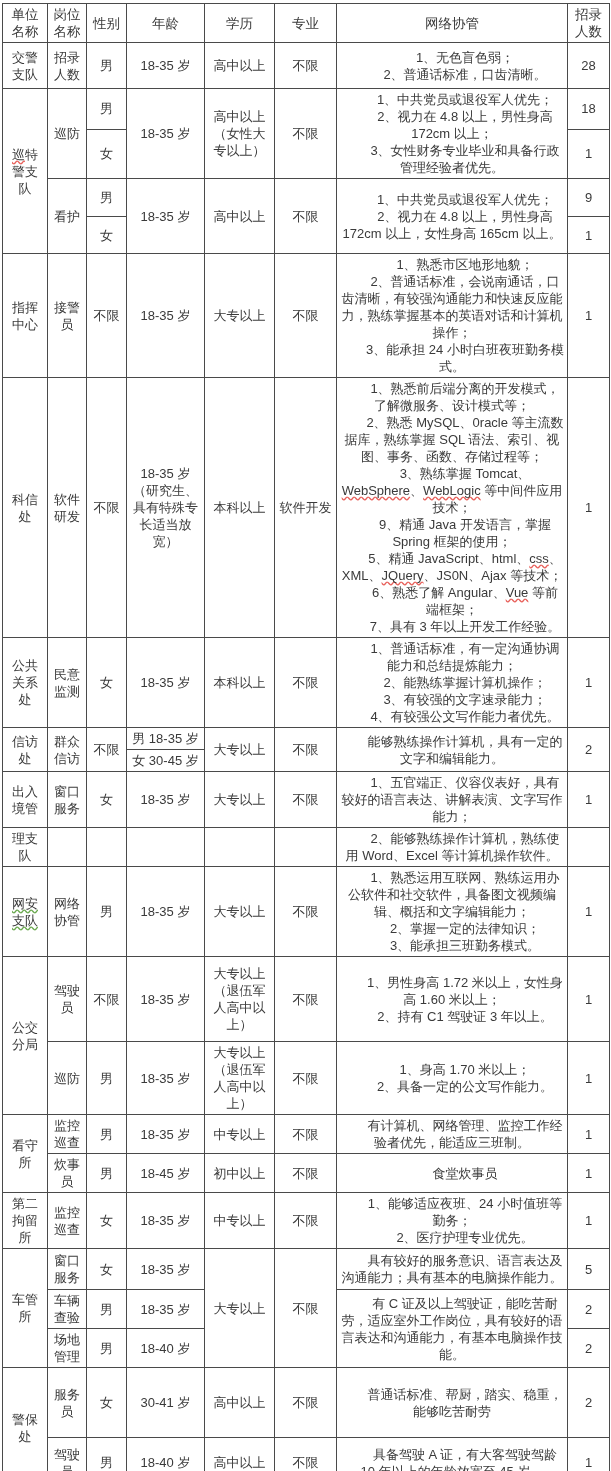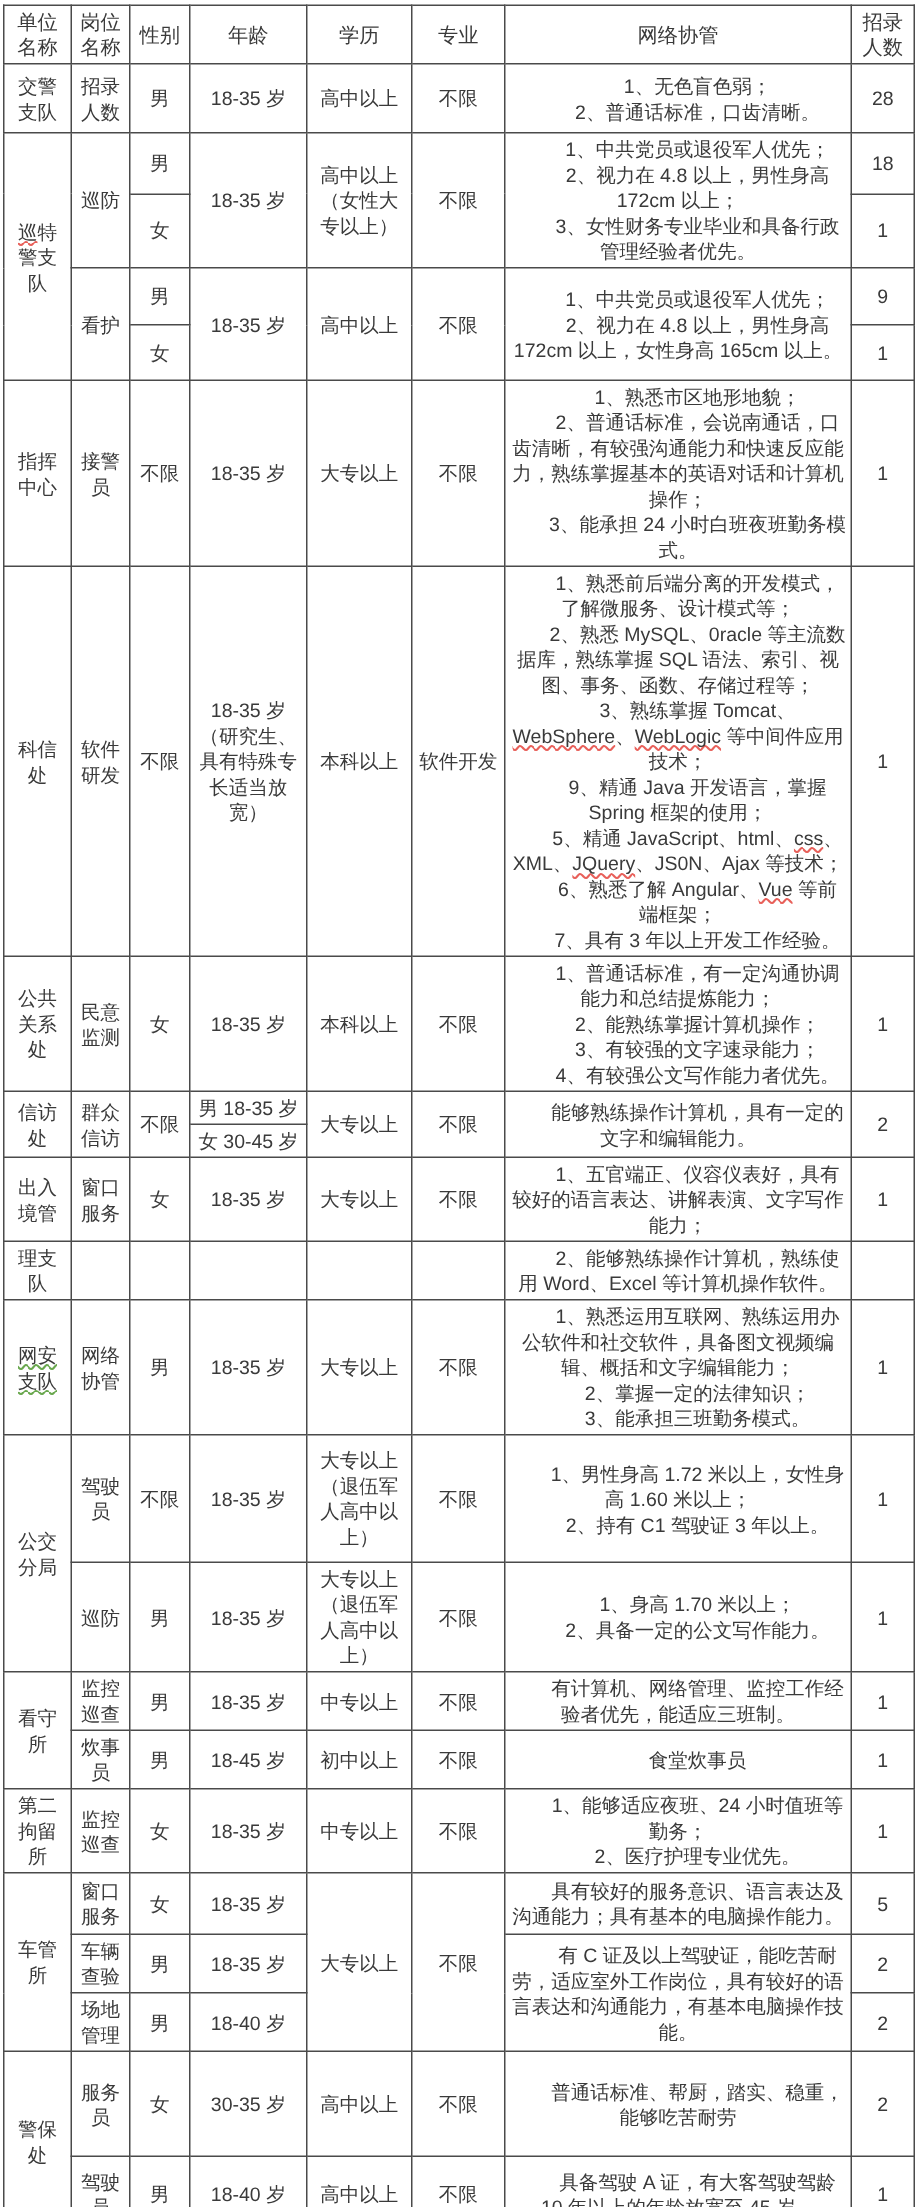--- a/index.html
+++ b/index.html
@@ -327,21 +327,21 @@
         <td>场地管理</td>
         <td>男</td>
         <td>18-40 岁</td>
         <td>2</td>
       </tr>
 
       <tr style="height:70px">
         <td rowspan="2">警保处</td>
         <td>服务员</td>
         <td>女</td>
-        <td>30-35 岁</td>
+        <td>30-41 岁</td>
         <td>高中以上</td>
         <td>不限</td>
         <td class="req">
             <p>普通话标准、帮厨，踏实、稳重，能够吃苦耐劳</p>
           </td>
         <td>2</td>
       </tr>
       <tr style="height:50px">
         <td>驾驶员</td>
         <td>男</td>

